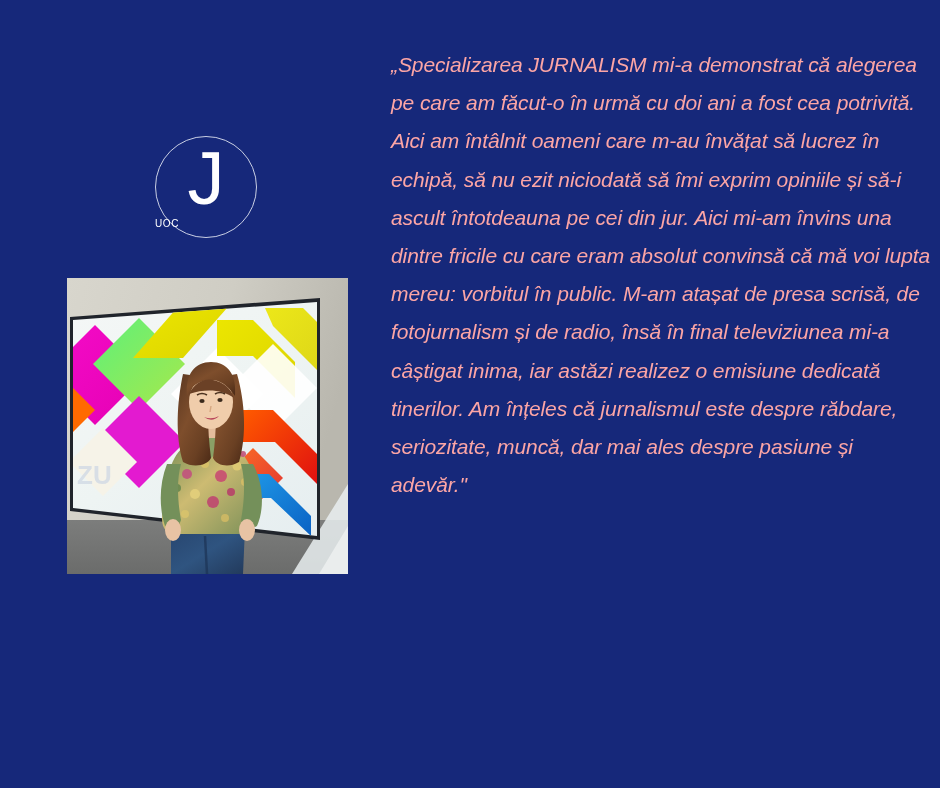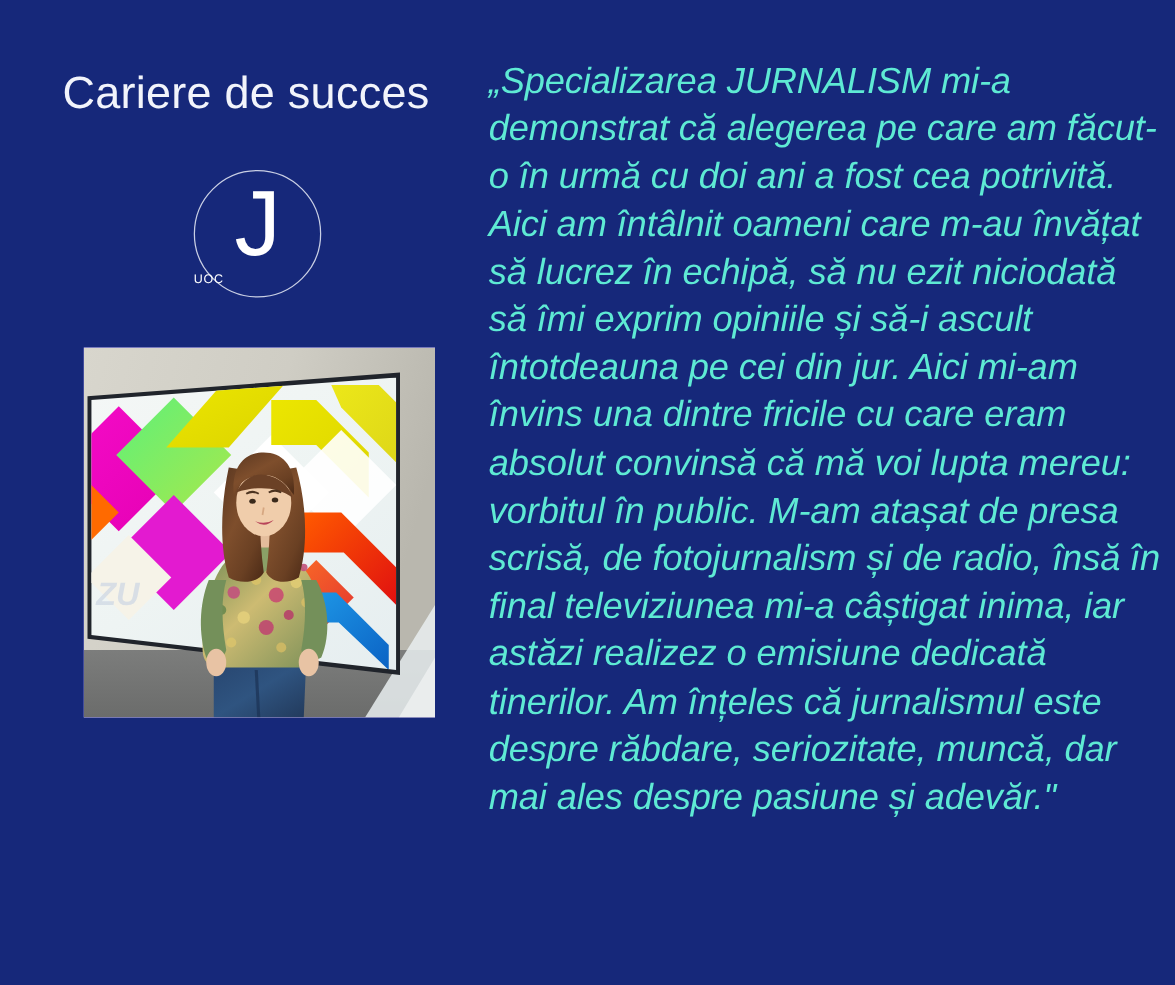--- a/index.html
+++ b/index.html
@@ -77,35 +77,34 @@
   }
 
   
   #photo {
     position: absolute;
     left: 67px;
     top: 278px;
     width: 281px;
     height: 296px;
     overflow: hidden;
-    background: #c4b5fd;
-    font-style: italic;
+    background: #14b8a6;
   }
   #photo svg { display: block; width: 100%; height: 100%; }
 
   
   #quote {
     position: absolute;
     left: 391px;
     top: 46px;
     width: 540px;
-    font-size: 29px;
+    font-size: 21px;
     line-height: 38.2px;
     font-style: italic;
-    color: #5eead4;
+    color: #fca5a5;
     letter-spacing: -0.1px;
     text-align: left;
   }
 
   
   #caption {
     position: absolute;
     left: 62px;
     top: 612px;
     width: 840px;
@@ -126,21 +125,20 @@
   }
   #caption-role { margin-top: 14px; }
 </style>
 </head>
 <body>
 
 <div id="poster">
 
   <div id="left-column">
 
-    <div id="poster-title">Cariere de succes</div>
 
     <div id="logo">
       <div class="logo-ring"></div>
       <div class="logo-letter">J</div>
       <div class="logo-sub">UOC</div>
     </div>
 
     <div id="photo">
       <svg viewBox="0 0 281 296" preserveAspectRatio="none">
         <defs>

